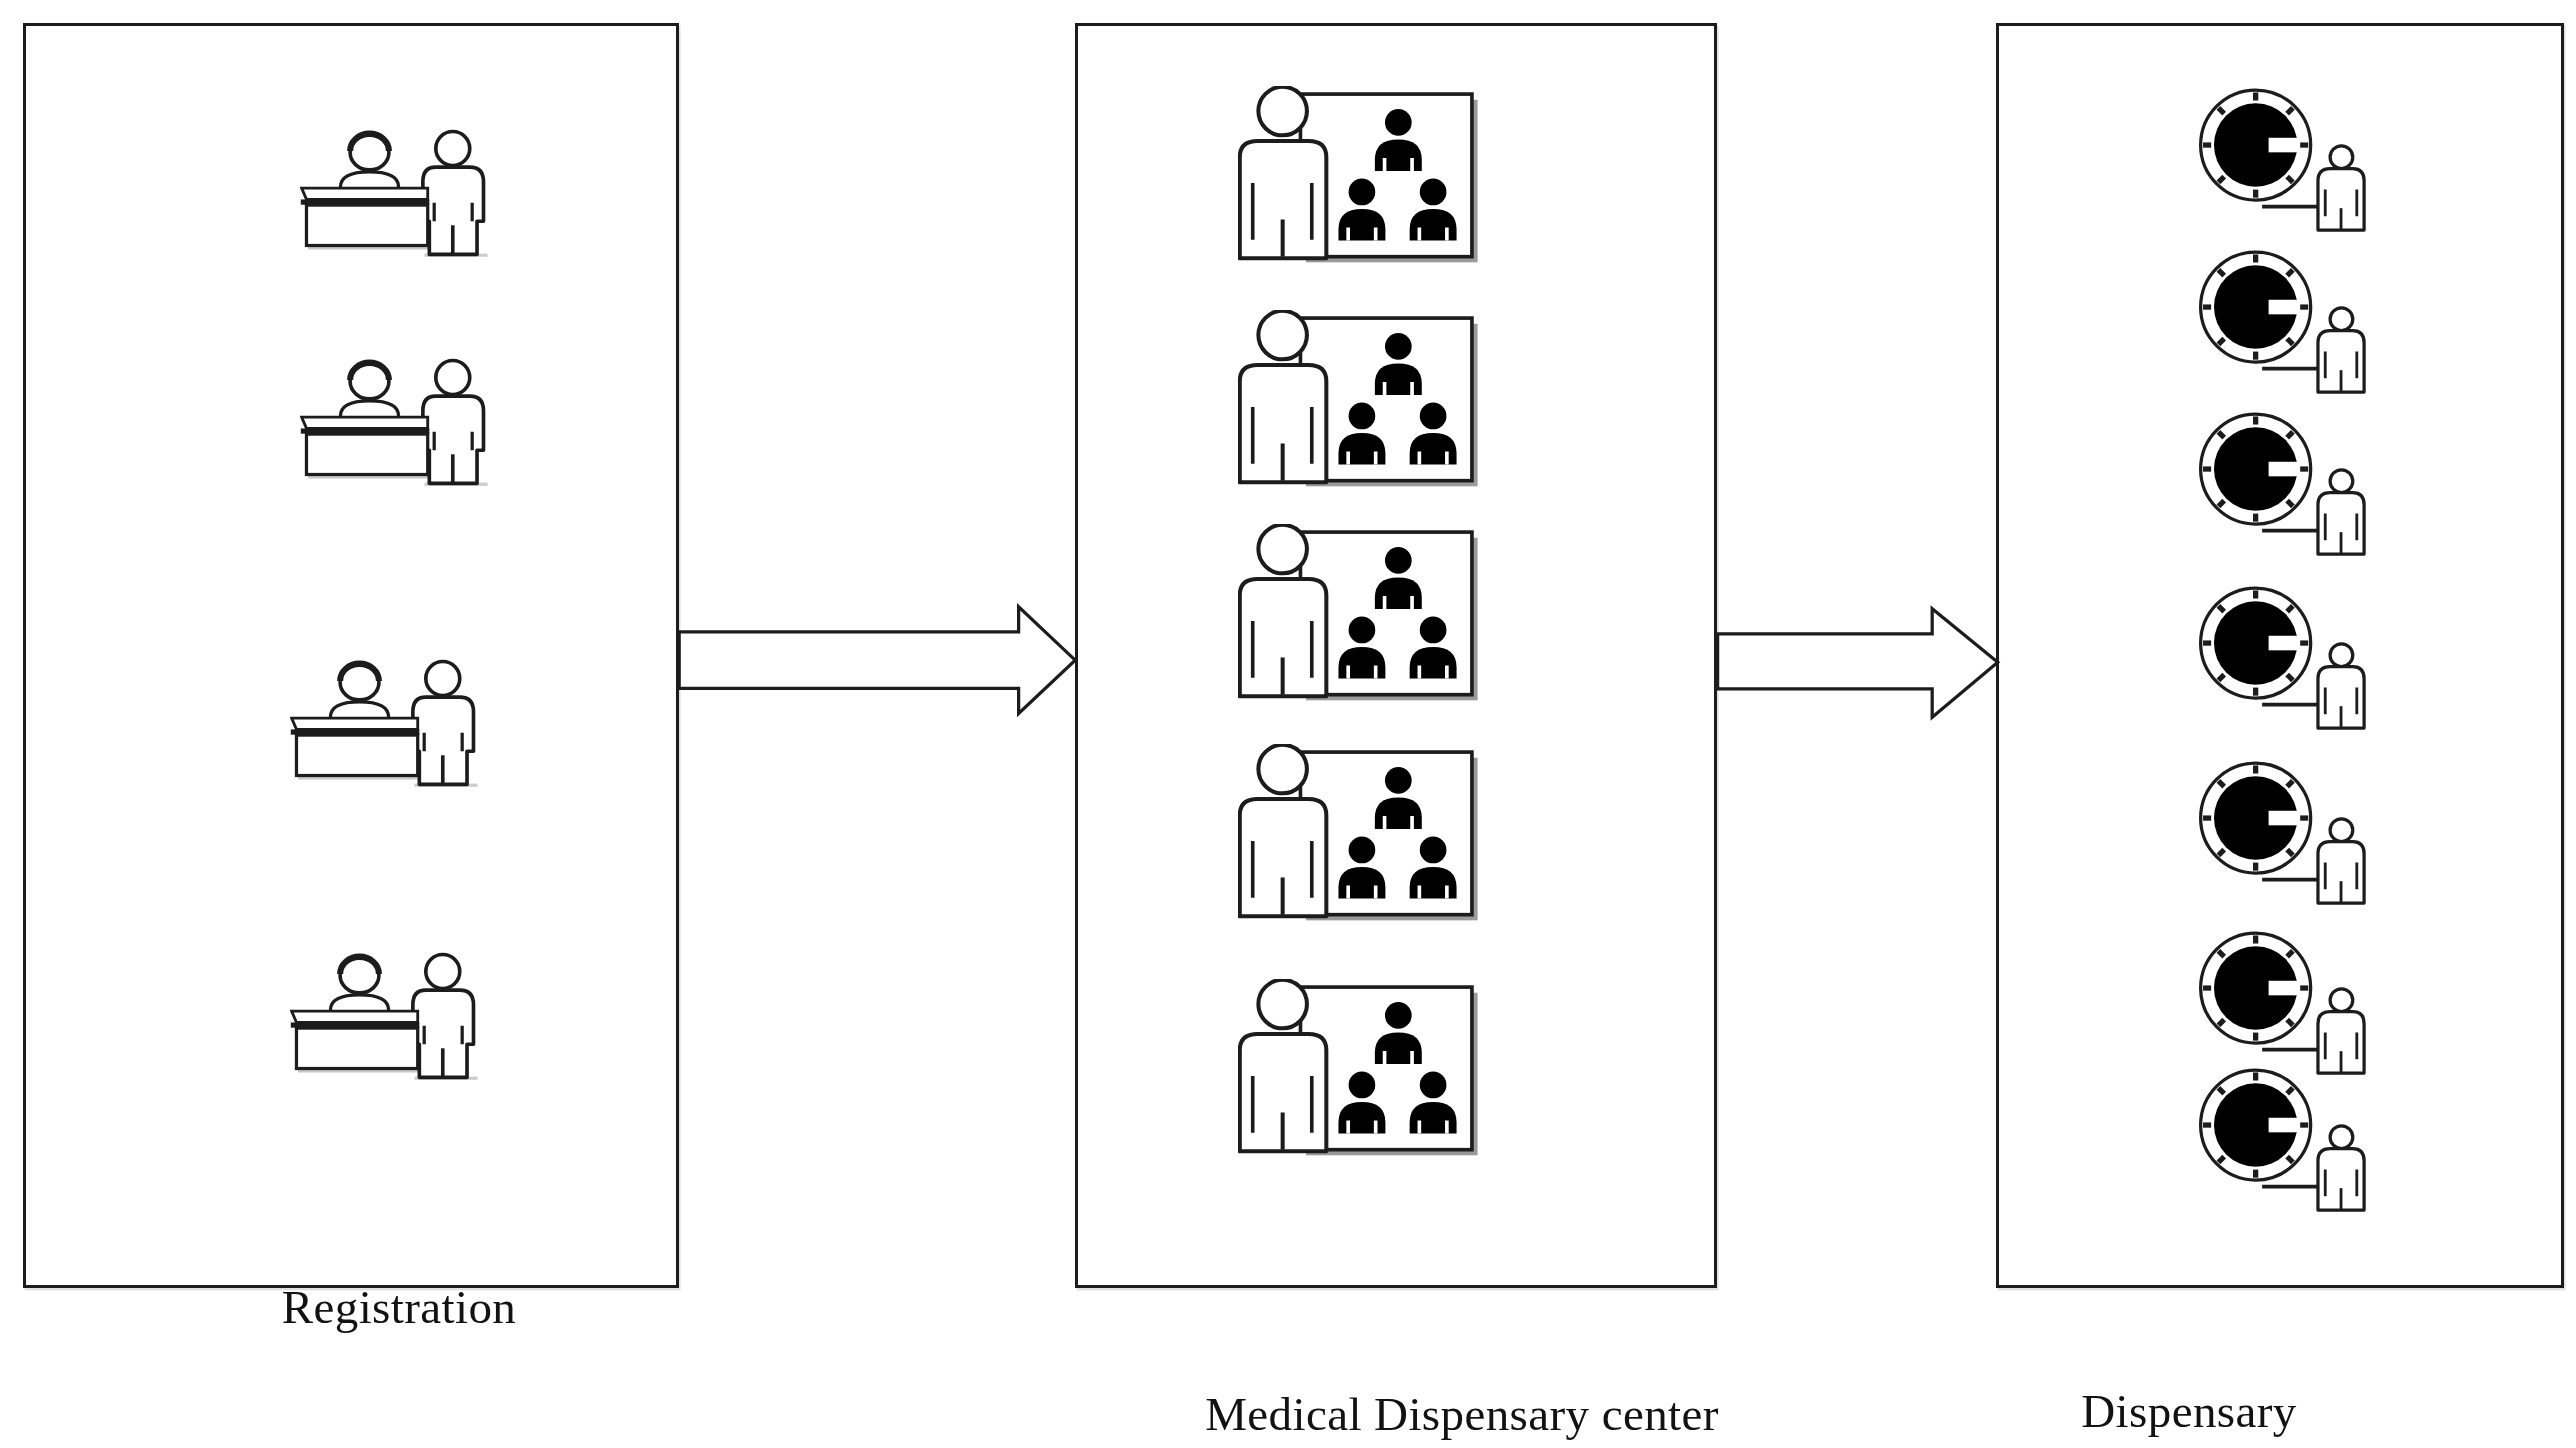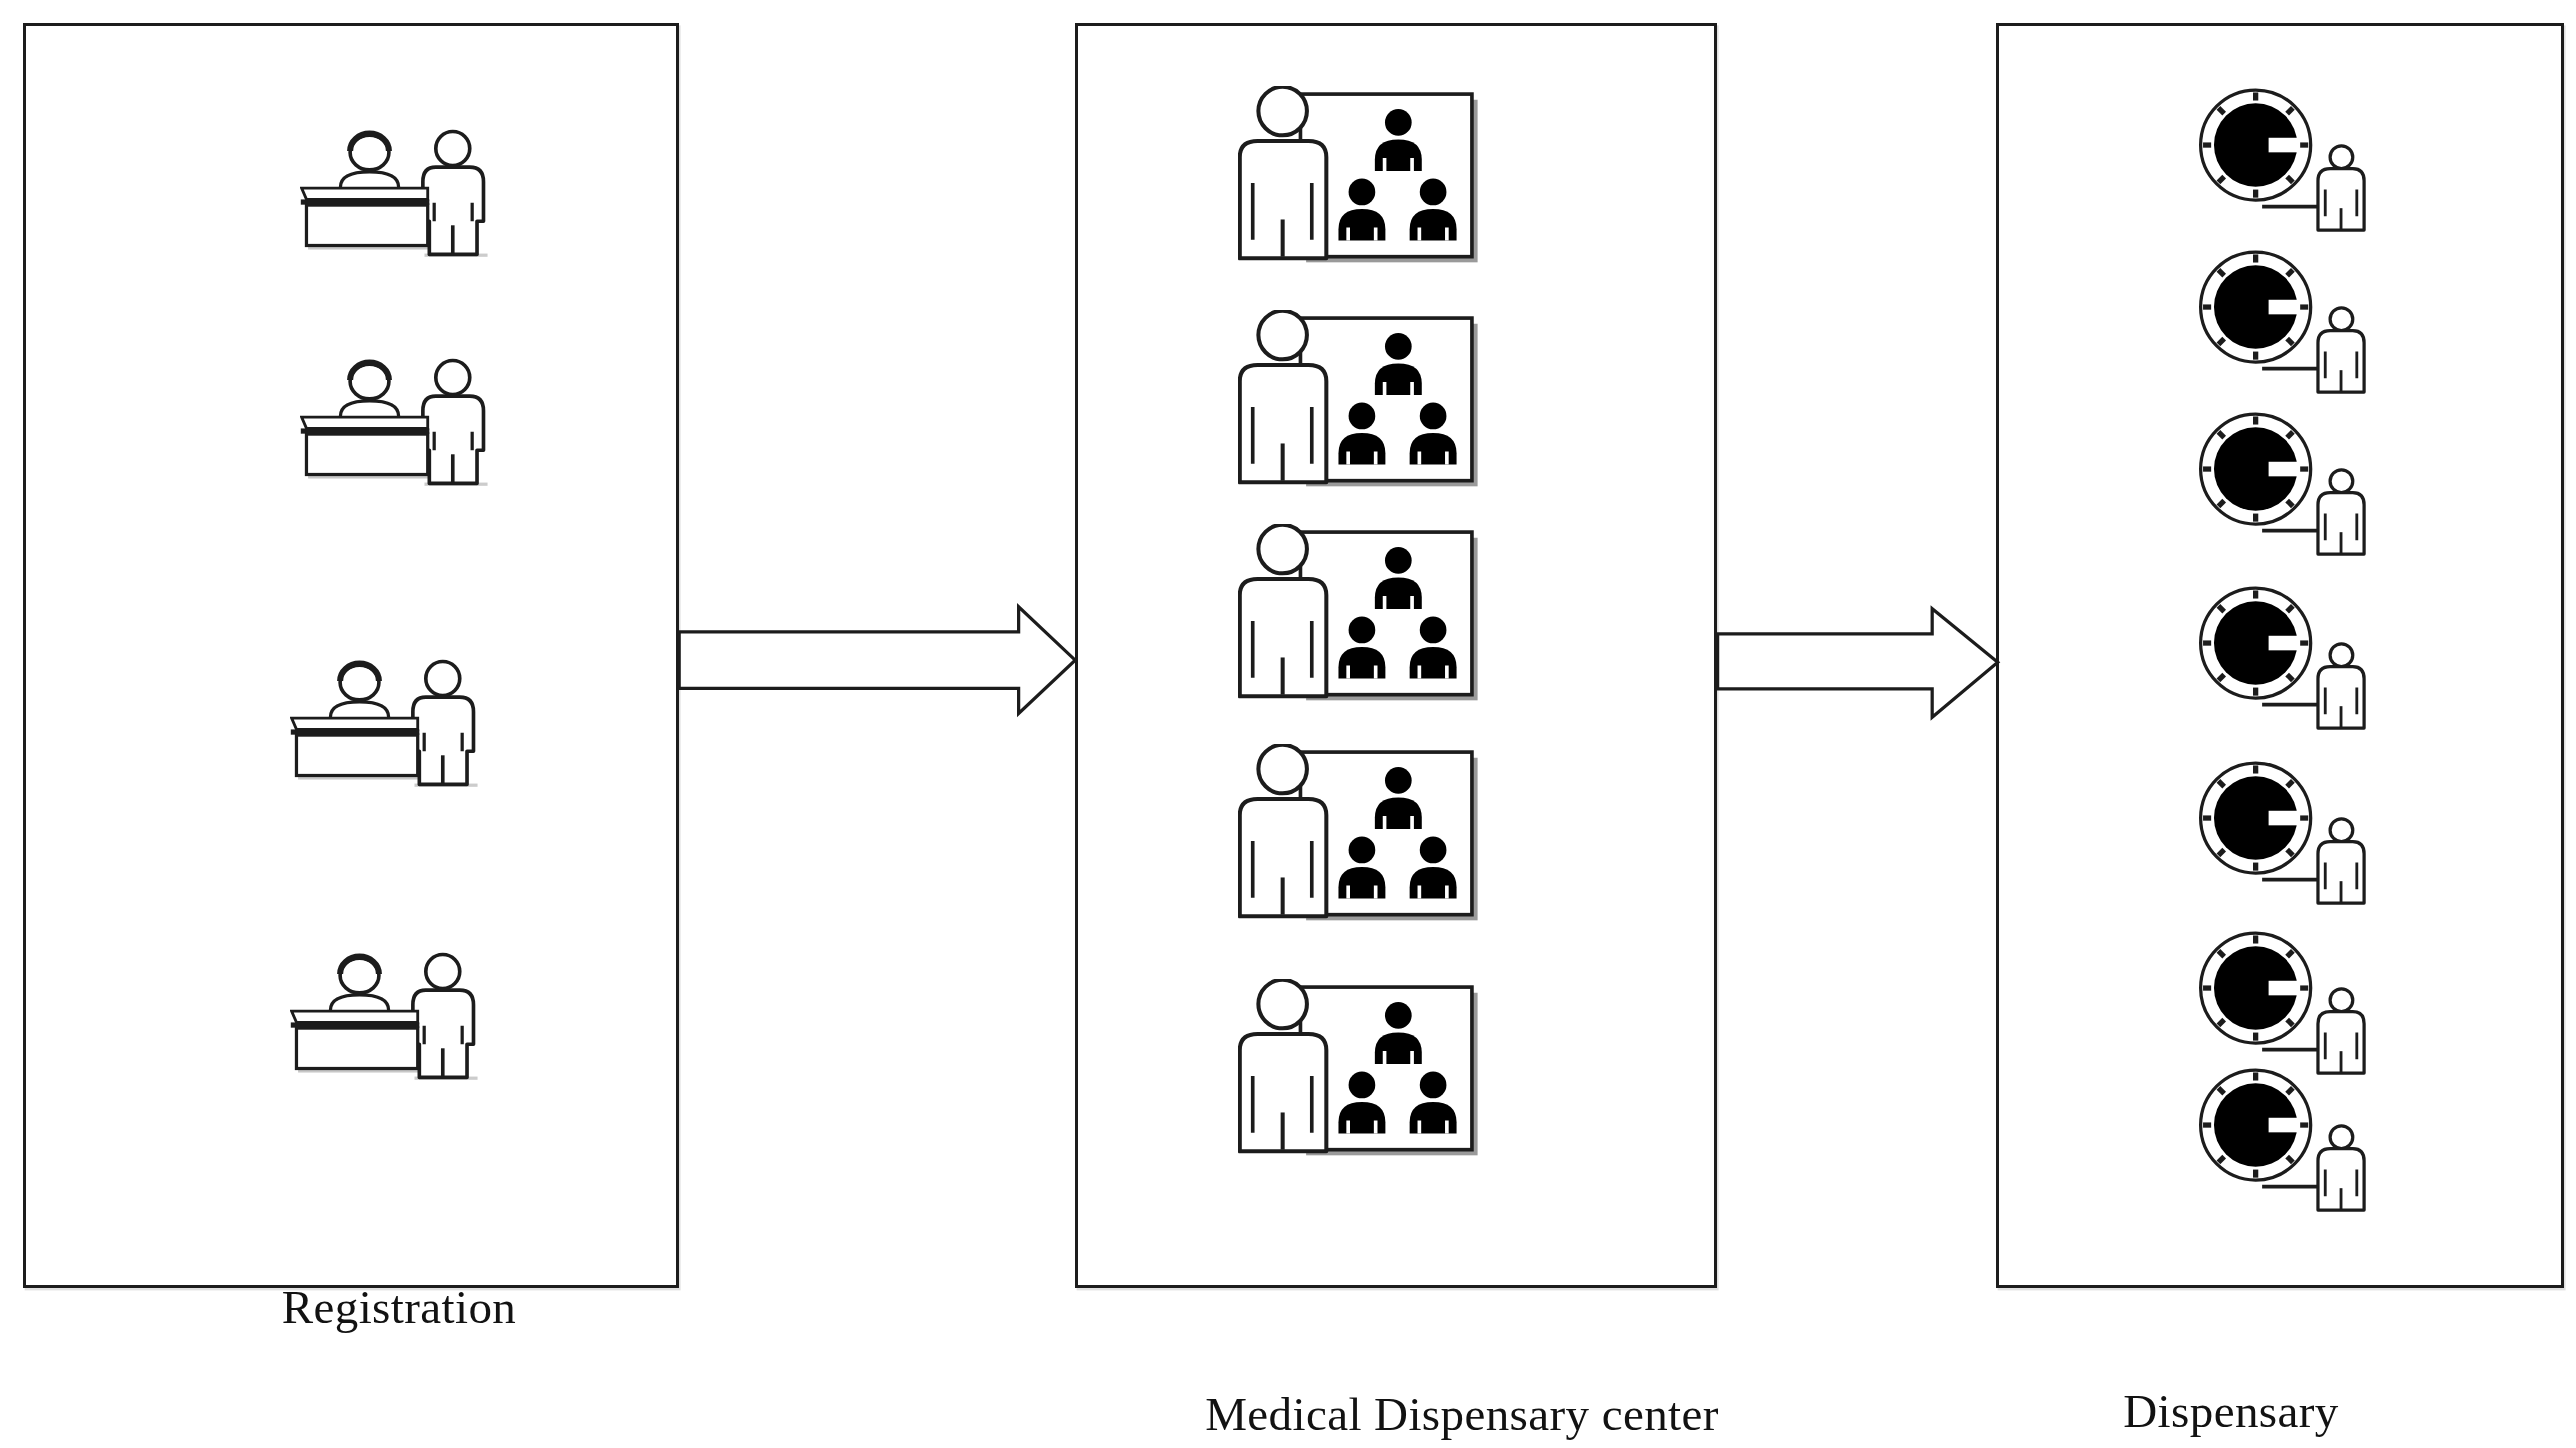--- a/index.html
+++ b/index.html
@@ -54,21 +54,21 @@
   .arrow{position:absolute;}
   .arrow-1{left:677px;top:602px;}
   .arrow-2{left:1716px;top:602px;}
 
   .label{
     position:absolute;color:var(--text);font-size:47px;line-height:55px;
     text-align:center;white-space:nowrap;letter-spacing:0.4px;
   }
   .label-registration{left:156px;top:1280px;width:486px;}
   .label-medical{left:1138px;top:1387px;width:648px;}
-  .label-dispensary{left:1988px;top:1384px;width:486px;}
+  .label-dispensary{left:1946px;top:1384px;width:486px;}
 </style>
 </head>
 <body>
 
 <div class="canvas">
 
   <section class="box box-registration">
     <div class="icons">
       <svg class="icon icon-desk" viewBox="0 0 240 170" xmlns="http://www.w3.org/2000/svg">
 

